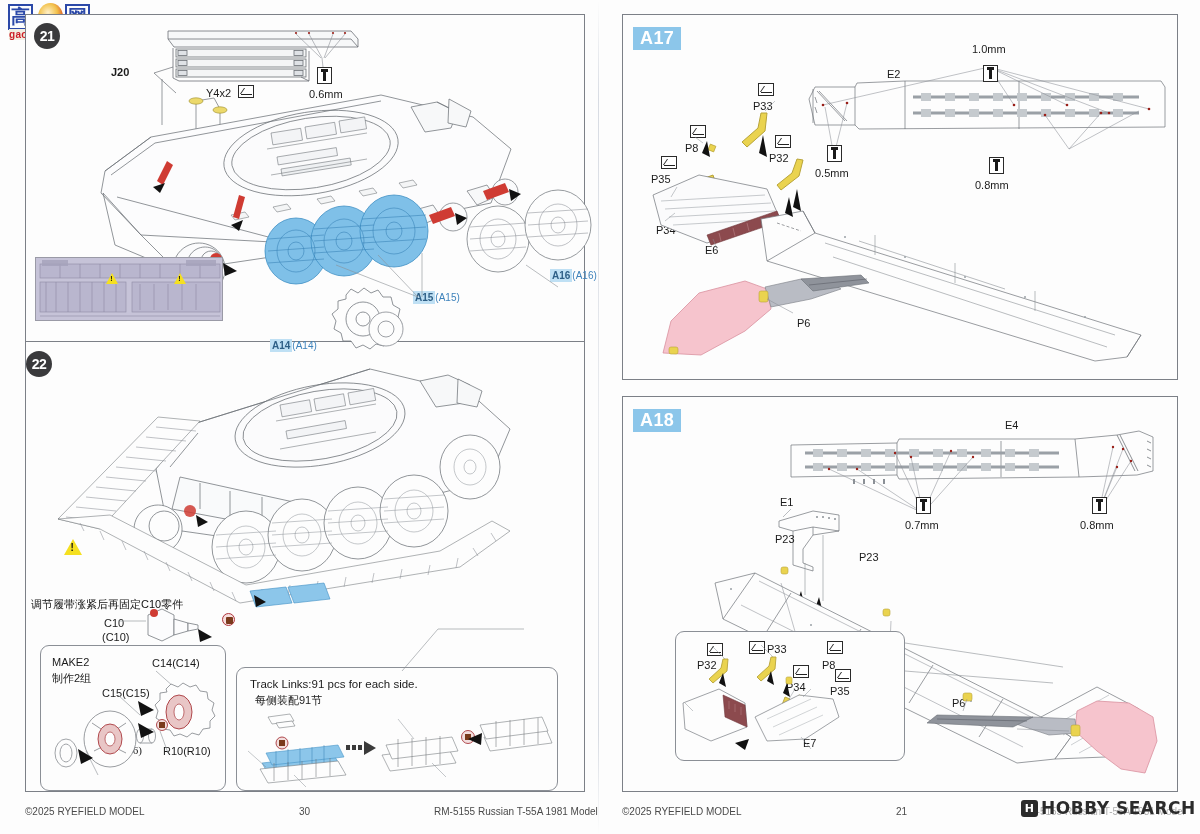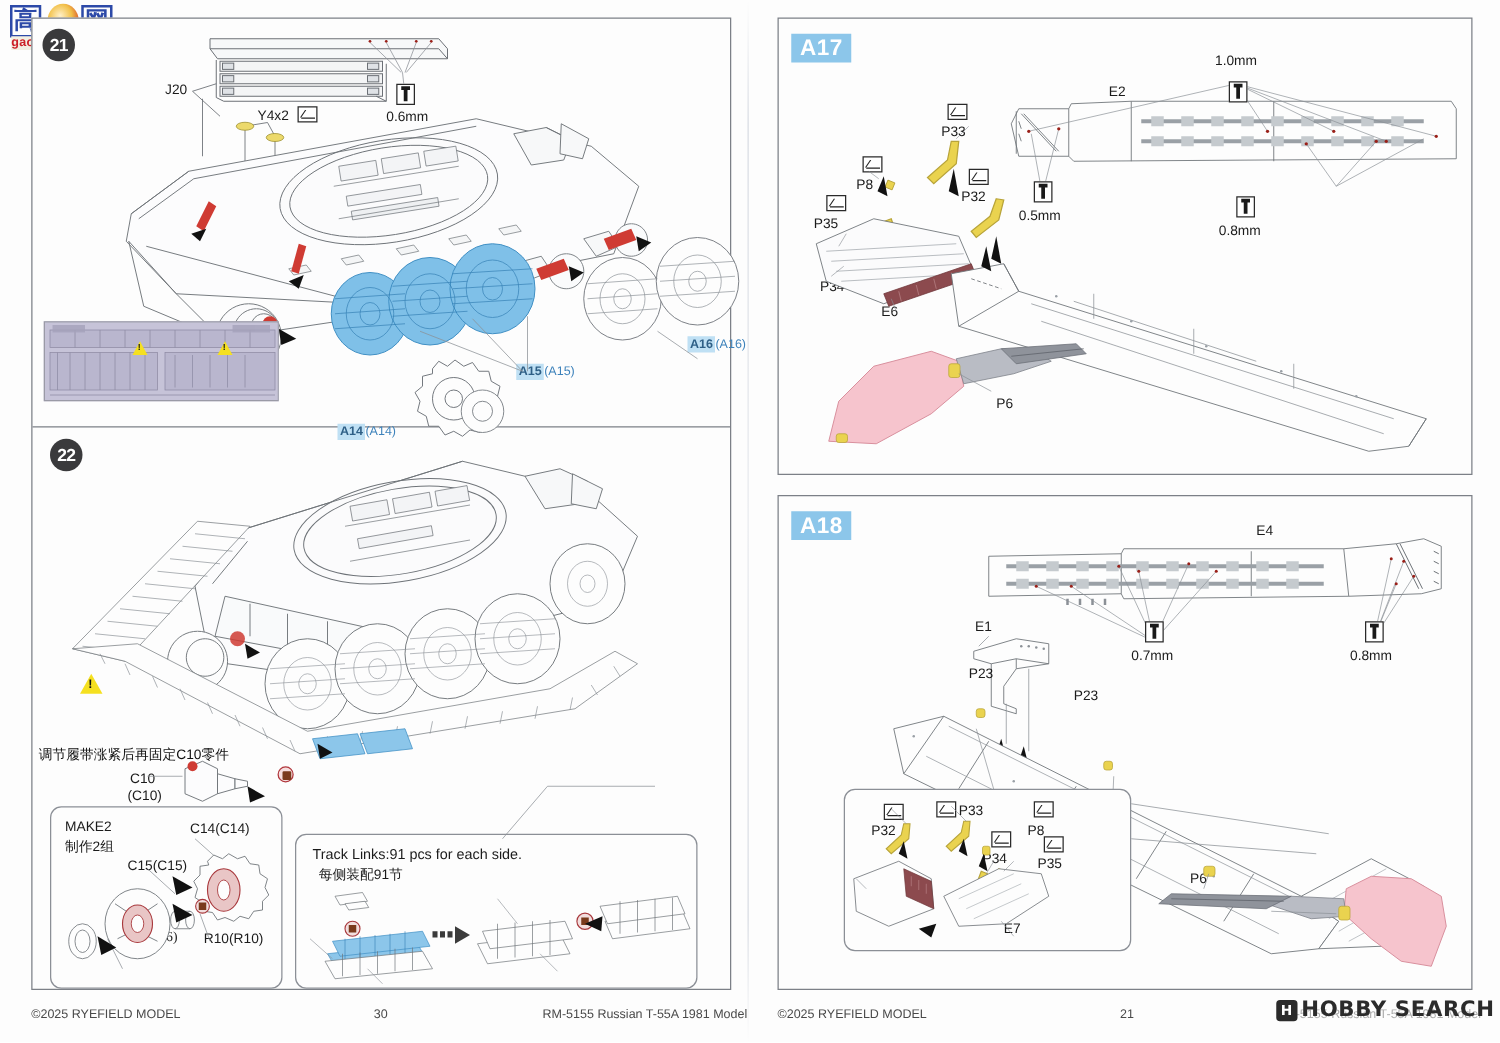--- a/index.html
+++ b/index.html
@@ -255,21 +255,21 @@
 
     <div class="art" style="left:95px; top:44px;">
       <svg width="70" height="70" viewBox="0 0 70 70">
         <g fill="none" stroke="#6c7076" stroke-width="0.7">
           <path d="M33 14 L52 8"></path>
           <path d="M33 14 L55 34"></path>
           <path d="M41 20 L41 66"></path>
         </g>
       </svg>
     </div>
-    <div class="lbl" style="left:106px; top:51px;">J20</div>
+    <div class="lbl" style="left:85px; top:51px;font-weight:bold;">J20</div>
 
     <div class="lbl" style="left:180px; top:72px;">Y4x2</div>
     <div class="bend" style="left:212px; top:70px;"></div>
     <div class="art" style="left:148px; top:78px;">
       <svg width="80" height="100" viewBox="0 0 80 100">
         <g fill="none" stroke="#6c7076" stroke-width="0.7">
           <path d="M40 5 L22 8"></path>
             <path d="M40 5 L46 16"></path>
           <path d="M22 10 L22 85"></path>
             <path d="M46 18 L46 90"></path>
@@ -434,21 +434,21 @@
         </g>
         <g fill="#a5a2bb" opacity=".8">
           <rect x="6" y="2" width="26" height="6"></rect>
           <rect x="150" y="2" width="30" height="6"></rect>
         </g>
       </svg>
     </div>
     <div class="warn warn-sm" style="left:80px; top:258px;"></div>
     <div class="warn warn-sm" style="left:148px; top:258px;"></div>
 
-    <div class="step-badge" style="left:14px; top:336px;">22</div>
+    <div class="step-badge" style="left:0; top:336px;">22</div>
 
     <div class="art" style="left:14px; top:336px;">
       <svg width="545" height="300" viewBox="0 0 545 300">
         <g fill="none" stroke="#6e7378" stroke-width="0.75">
 
           <path d="M116 118 L150 74 L330 18 L430 42 L470 78 L448 130 L250 180 L130 164 Z" fill="#fcfcfd"></path>
           <ellipse cx="280" cy="74" rx="86" ry="40" transform="rotate(-10 280 74)" fill="#fbfbfc"></ellipse>
           <ellipse cx="280" cy="74" rx="78" ry="34" transform="rotate(-10 280 74)"></ellipse>
           <g stroke-width="0.55">
             <rect x="240" y="54" width="30" height="12" transform="rotate(-10 240 54)" fill="#f3f4f6"></rect>

